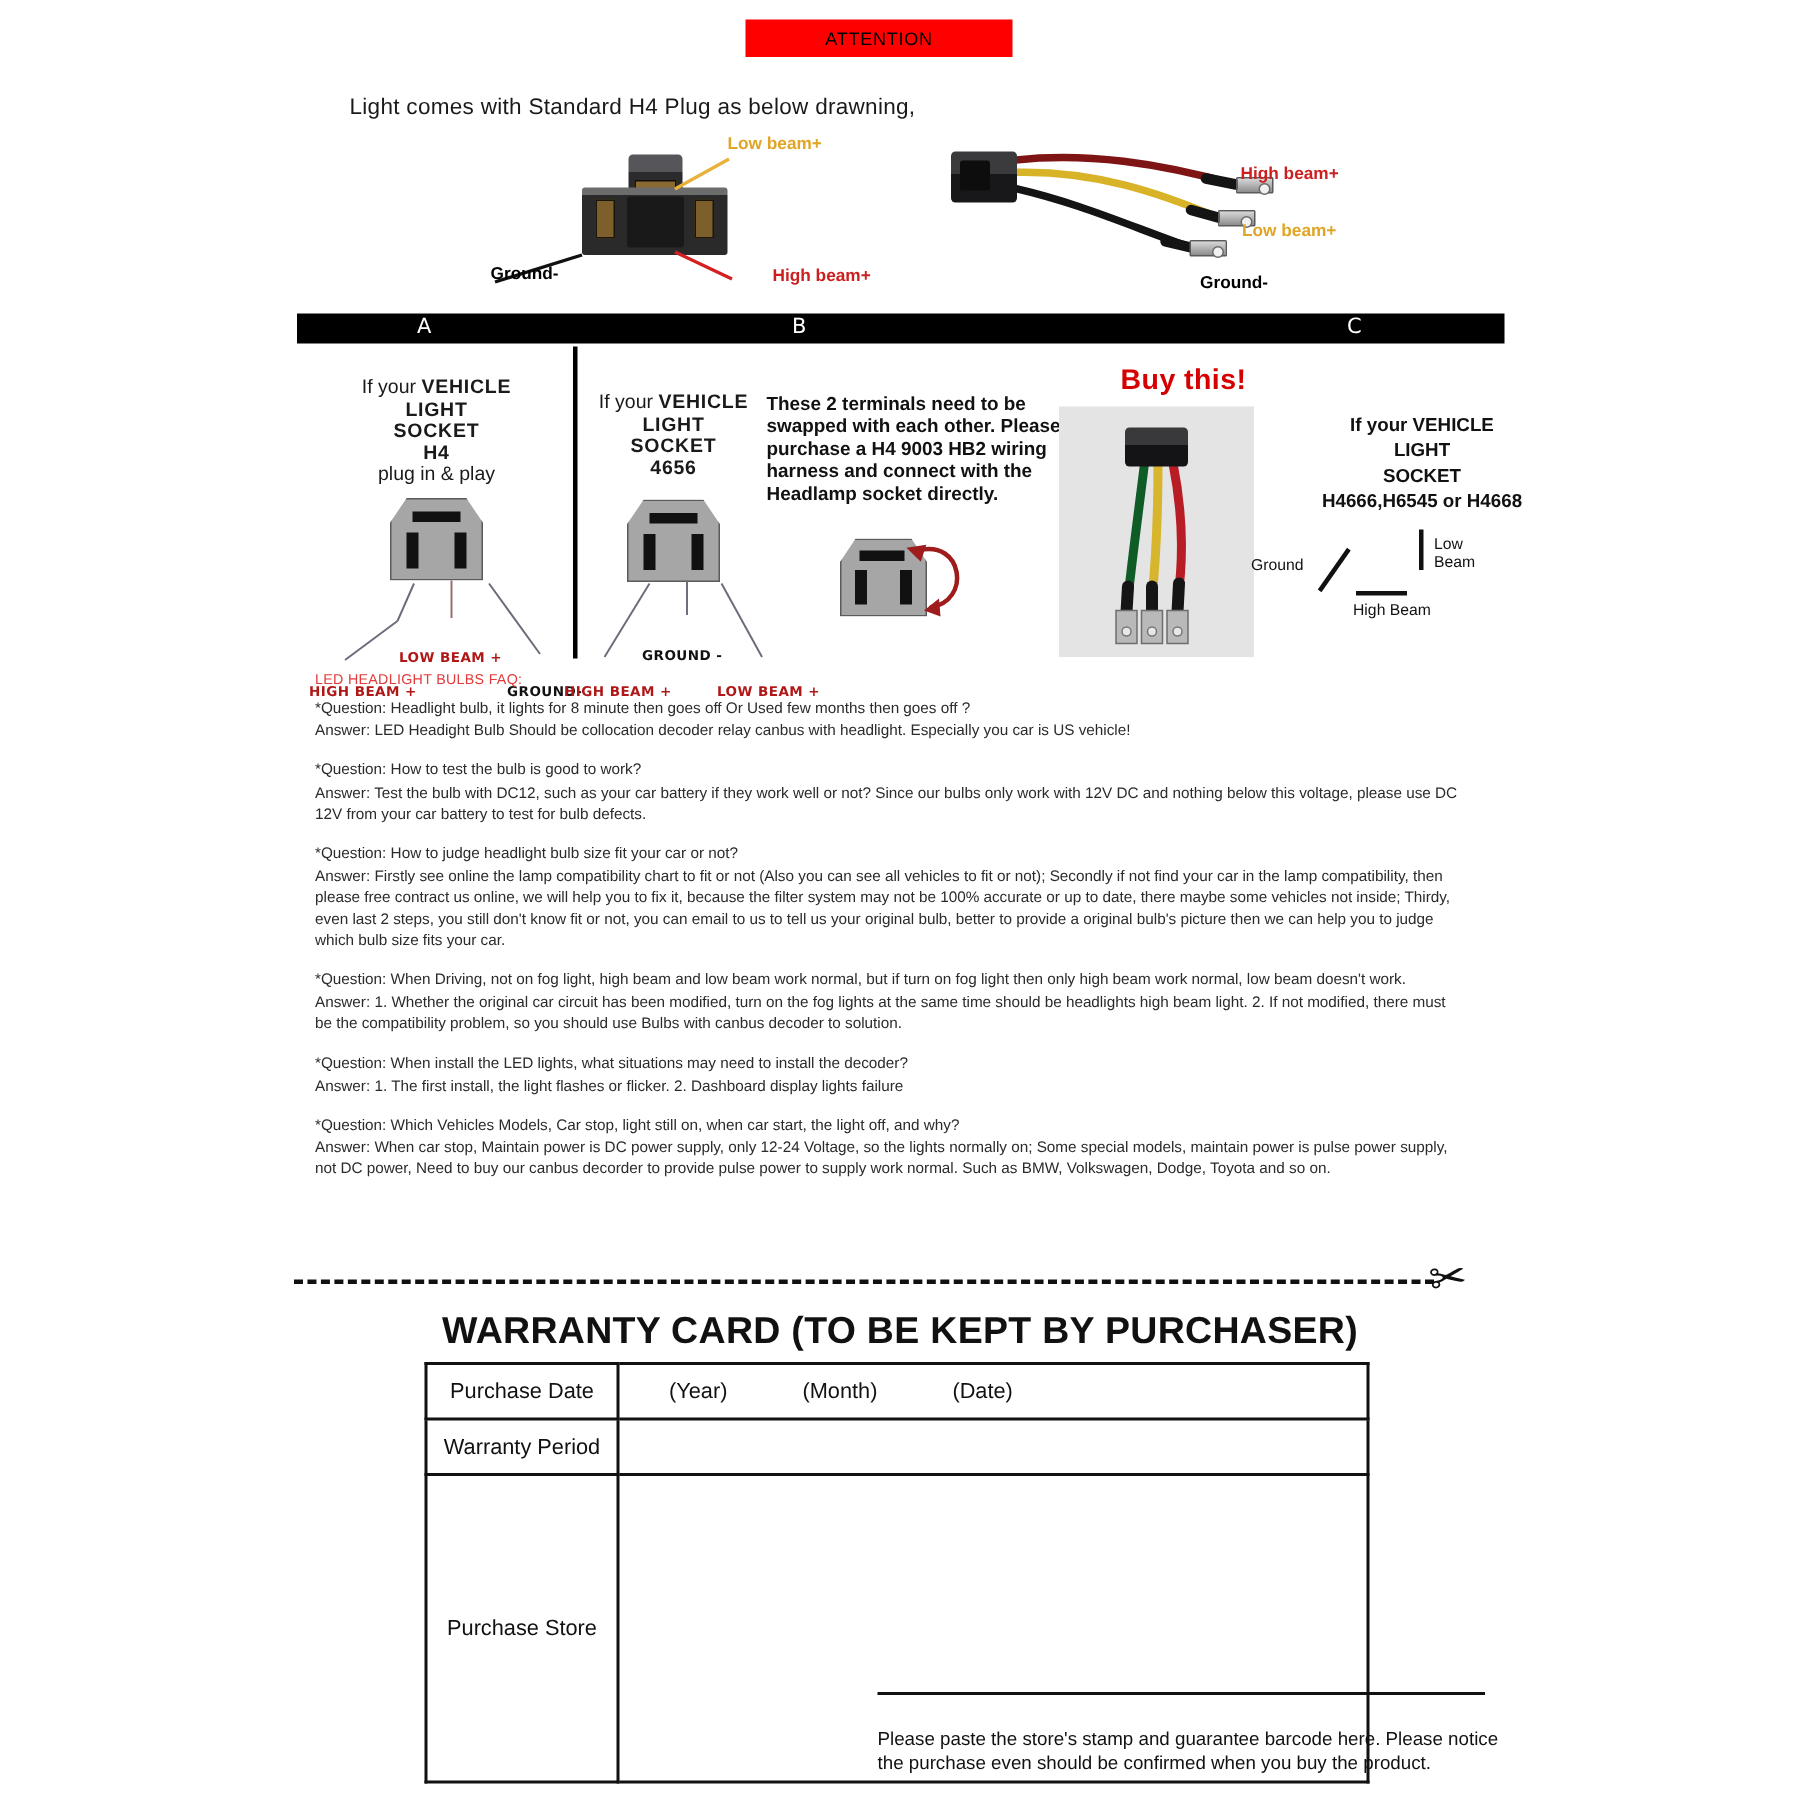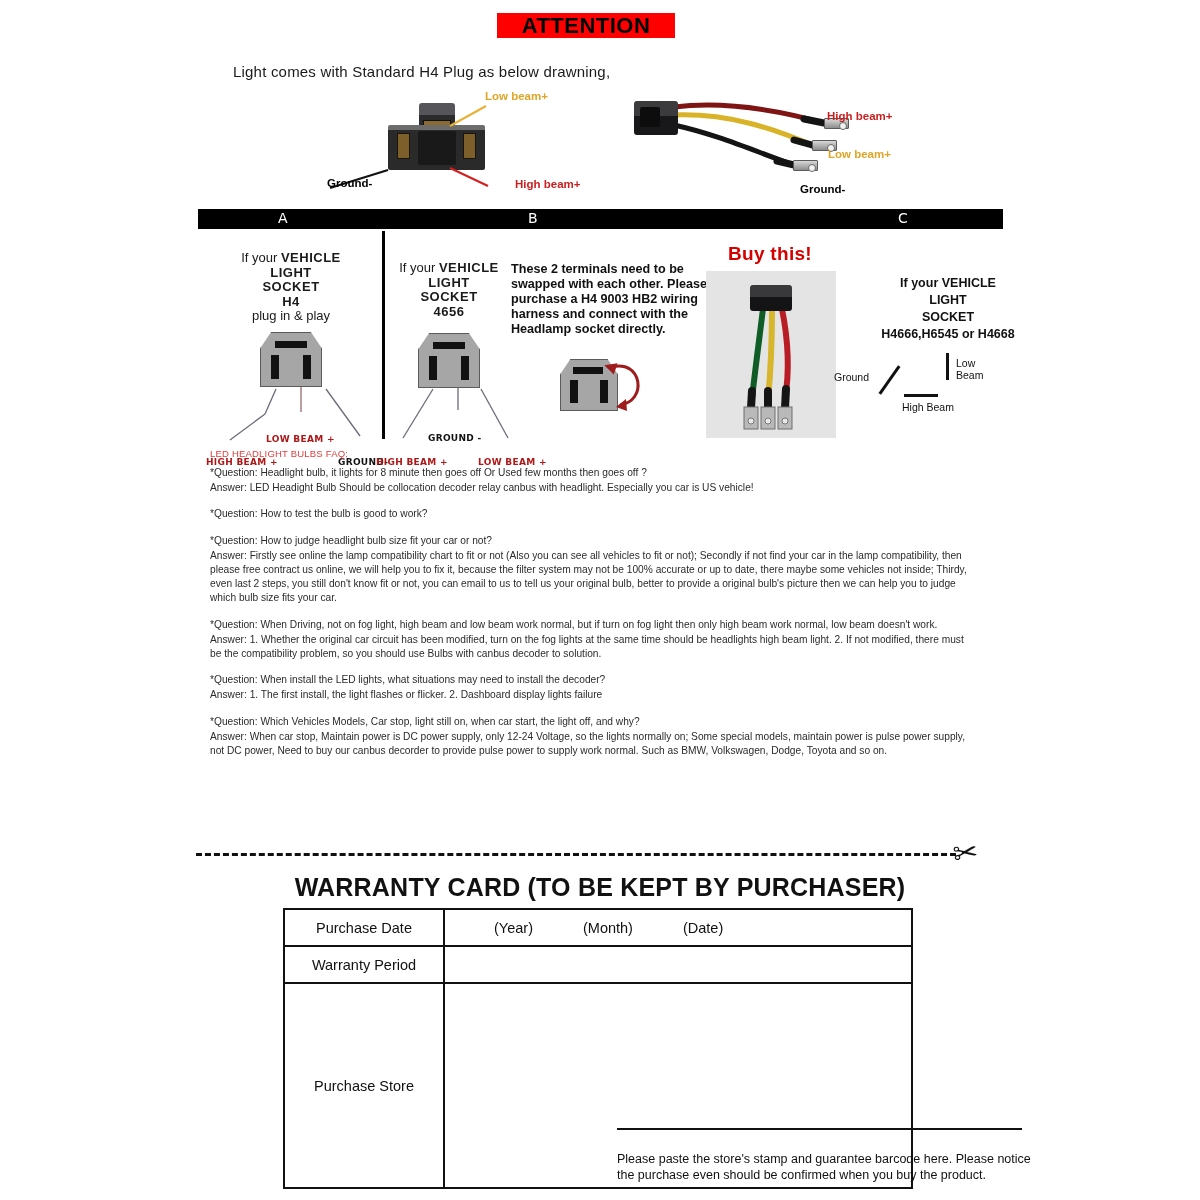--- a/index.html
+++ b/index.html
@@ -14,21 +14,21 @@
   }
 
   
   #attention-banner {
     position: absolute; left: 497px; top: 13px;
     width: 178px; height: 25px;
     background: #ff0000;
     display: flex; align-items: center; justify-content: center;
   }
   #attention-banner .txt {
-    font-weight: bold; font-size: 22px; letter-spacing: .5px; color: #000;
+    font-weight: normal; font-size: 12px; letter-spacing: .5px; color: #000;
   }
 
   
   #intro-line {
     position: absolute; left: 233px; top: 63px;
     font-size: 15px; letter-spacing: .2px; color: #1a1a1a;
   }
 
   
   .fig-label { position: absolute; font-weight: bold; font-size: 11.5px; white-space: nowrap; }
@@ -114,21 +114,21 @@
   .pinlab.red { color: #b01818; }
   .pinlab.blk { color: #111; }
 
   
   #b-text {
     position: absolute; left: 313px; top: 33px; width: 215px;
     font-size: 12.6px; line-height: 15px; font-weight: bold; color: #111;
   }
 
   
-  #buy-this { position: absolute; left: 530px; top: 14px; font-size: 19px; font-weight: bold; color: #d60000; letter-spacing: .3px; }
+  #buy-this { position: absolute; left: 549px; top: 14px; font-size: 19px; font-weight: bold; color: #d60000; letter-spacing: .3px; }
   #buy-photo { position: absolute; left: 508px; top: 42px; width: 130px; height: 167px; background: #e4e4e4; }
   #buy-photo .hconn {
     position: absolute; left: 44px; top: 14px; width: 42px; height: 26px;
     background: linear-gradient(180deg,#39393b 0 46%,#141416 46% 100%); border-radius: 3px;
   }
   #buy-photo svg { position: absolute; left: 0; top: 0; }
   #c-head { position: absolute; left: 645px; top: 46px; width: 210px; text-align: center; font-size: 12.5px; font-weight: bold; line-height: 17px; color: #111; }
   #c-legend { position: absolute; left: 636px; top: 120px; width: 170px; height: 70px; }
   #c-legend .lt { position: absolute; font-size: 10.5px; color: #111; }
   #c-legend .bar { position: absolute; background: #111; }
@@ -143,25 +143,25 @@
   #cutline { position: absolute; left: 196px; top: 853px; width: 760px; height: 0; border-top: 3px dashed #111; }
   #scissors { position: absolute; left: 953px; top: 838px; font-size: 30px; line-height: 30px; color: #111; transform: rotate(-8deg); }
 
   
   #warranty-title {
     position: absolute; left: 0; top: 873px; width: 1200px; text-align: center;
     font-size: 25px; font-weight: bold; letter-spacing: .2px; color: #111;
   }
   #wtable { position: absolute; left: 283px; top: 908px; width: 630px; border-collapse: collapse; }
   #wtable td { border: 2px solid #111; font-size: 14.5px; color: #111; padding: 0; }
-  #wtable td.lab { width: 160px; text-align: center; border-radius: 13px; }
+  #wtable td.lab { width: 128px; text-align: center; border-radius: 13px; }
   #wtable tr.r1 td { height: 37px; }
   #wtable tr.r2 td { height: 37px; }
   #wtable tr.r3 td { height: 205px; vertical-align: middle; }
-  .datecells { display: flex; gap: 50px; padding-left: 33px; margin-left: 16px; }
+  .datecells { display: flex; gap: 50px; padding-left: 33px; }
   #store-note { position: relative; height: 100%; }
   #store-note .rule { position: absolute; left: 172px; bottom: 57px; width: 405px; border-top: 2px solid #111; }
   #store-note .nt { position: absolute; left: 172px; bottom: 4px; width: 430px; font-size: 12.5px; line-height: 16px; }
 </style>
 </head>
 <body>
 
 <div id="attention-banner">
   <span class="txt">ATTENTION</span>
 </div>
@@ -306,20 +306,21 @@
 </div>
 
 <div id="faq">
   <h2>LED HEADLIGHT BULBS FAQ:</h2>
   <div class="qa">
       <p>*Question:  Headlight bulb, it lights for 8 minute then goes off Or Used few months then goes off ?</p>
       <p>Answer: LED Headight Bulb Should be collocation decoder relay canbus with headlight. Especially you car is US vehicle!</p>
     </div>
   <div class="qa">
       <p>*Question: How to test the bulb is good to work?</p>
+      <p>Answer: Test the bulb with DC12, such as your car battery if they work well or not? Since our bulbs only work with 12V DC and nothing below this voltage, please use DC 12V from your car battery to test for bulb defects.</p>
     </div>
   <div class="qa">
       <p>*Question: How to judge  headlight bulb size fit your car or not?</p>
       <p>Answer: Firstly see online the lamp compatibility chart to fit or not (Also you can see all vehicles to fit or not); Secondly if not find your car in the lamp compatibility, then please free contract us online, we will help you to fix it, because the filter system may not be 100% accurate or up to date, there maybe some vehicles not inside; Thirdy, even last 2 steps, you still don't know fit or not, you can email to us to tell us your original bulb, better to provide a original bulb's picture then we can help you to judge which bulb size fits your car.</p>
     </div>
   <div class="qa">
       <p>*Question: When Driving, not on fog light, high beam and low beam work normal, but if turn on fog light then only high beam work normal, low beam doesn't work.</p>
       <p>Answer: 1. Whether the original car circuit has been modified, turn on the fog lights at the same time should be headlights high beam light. 2. If not modified, there must be the compatibility problem, so you should use Bulbs with canbus decoder to solution.</p>
     </div>
   <div class="qa">

